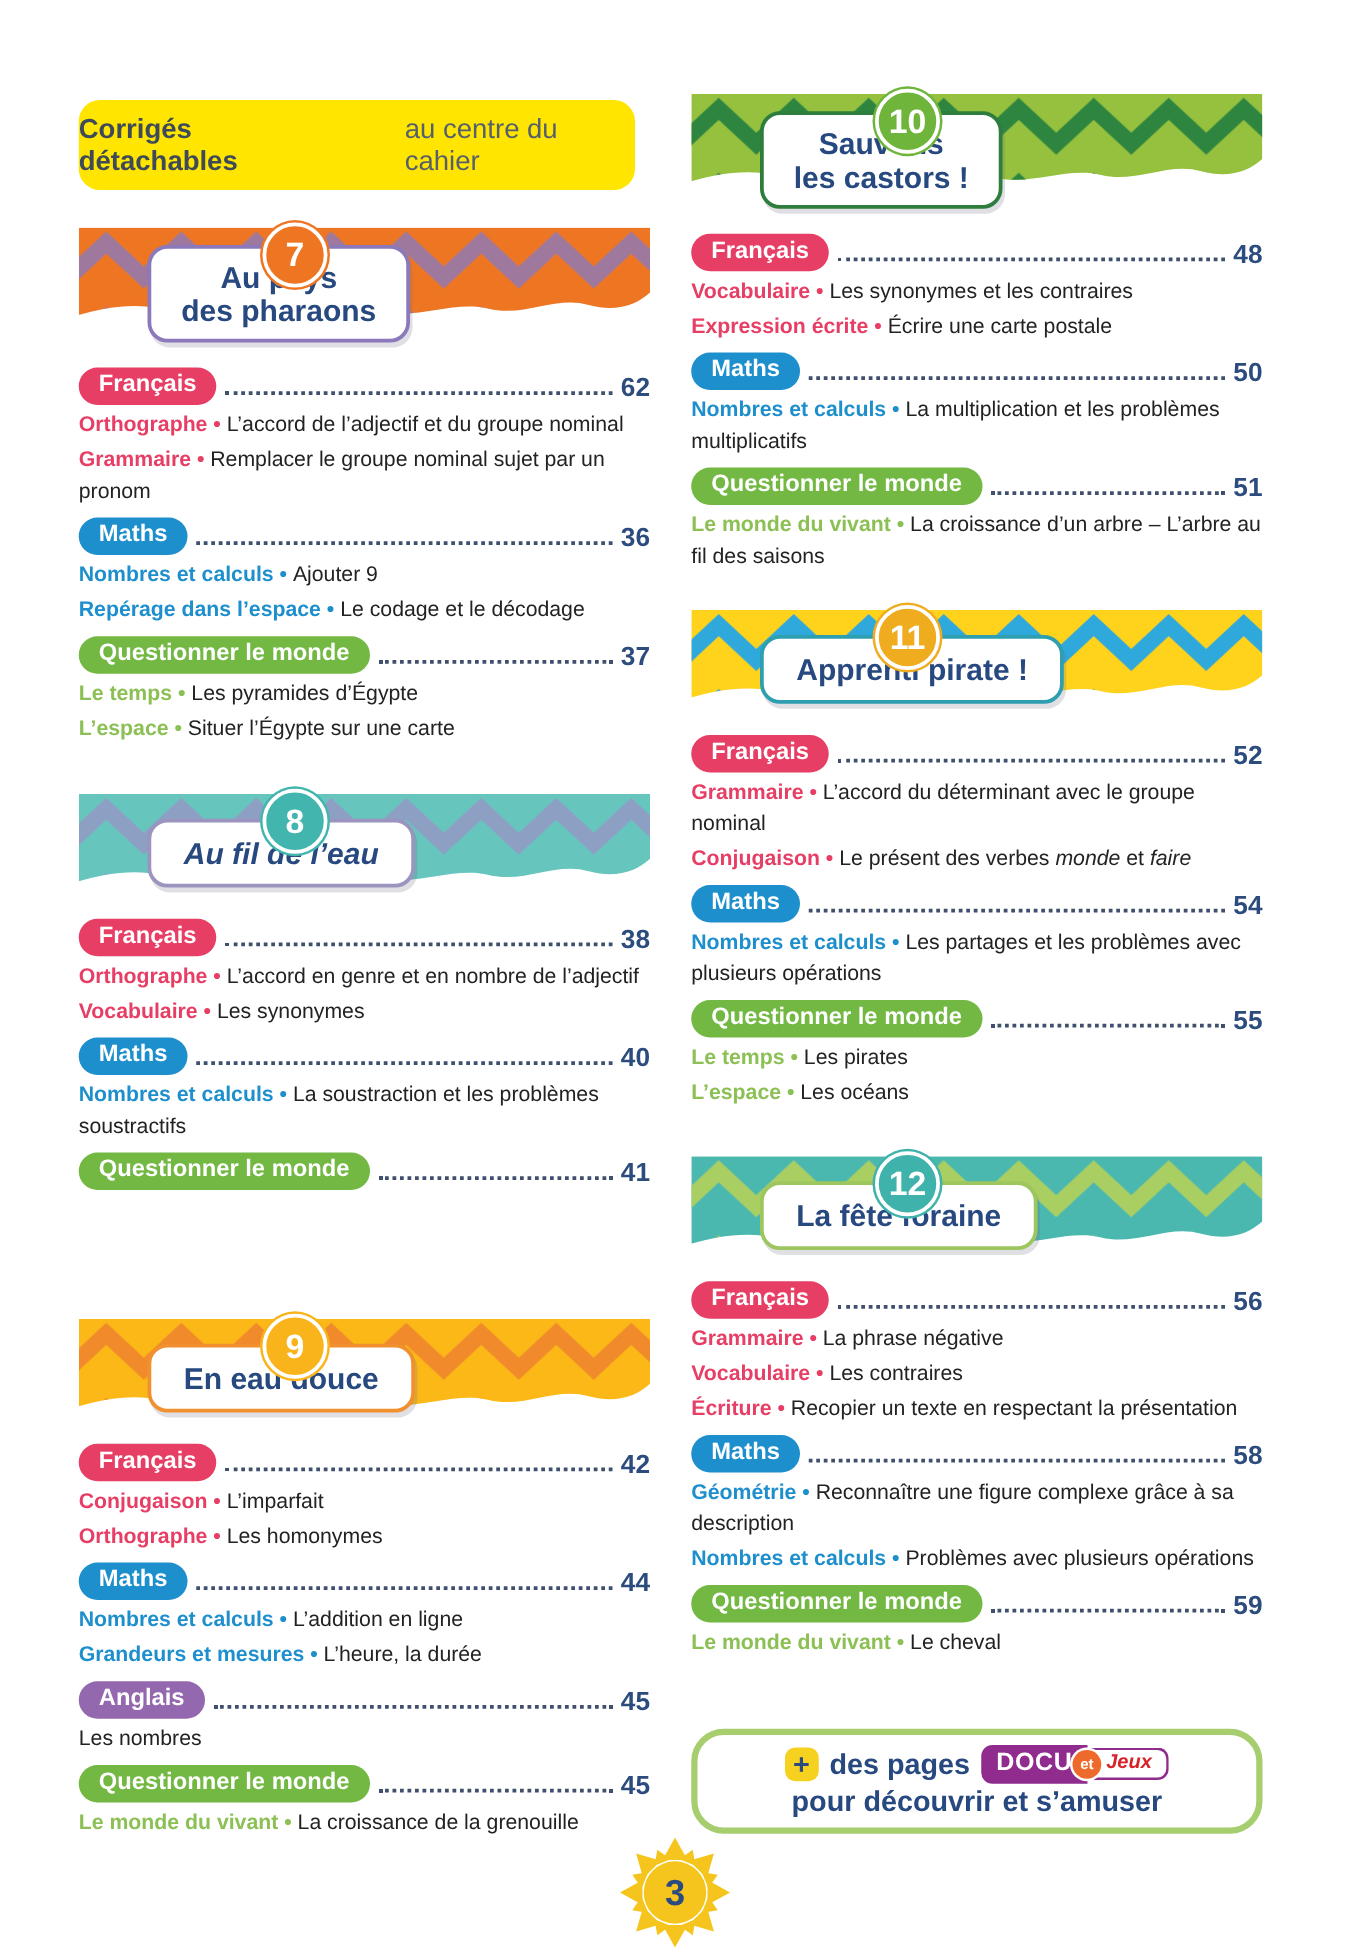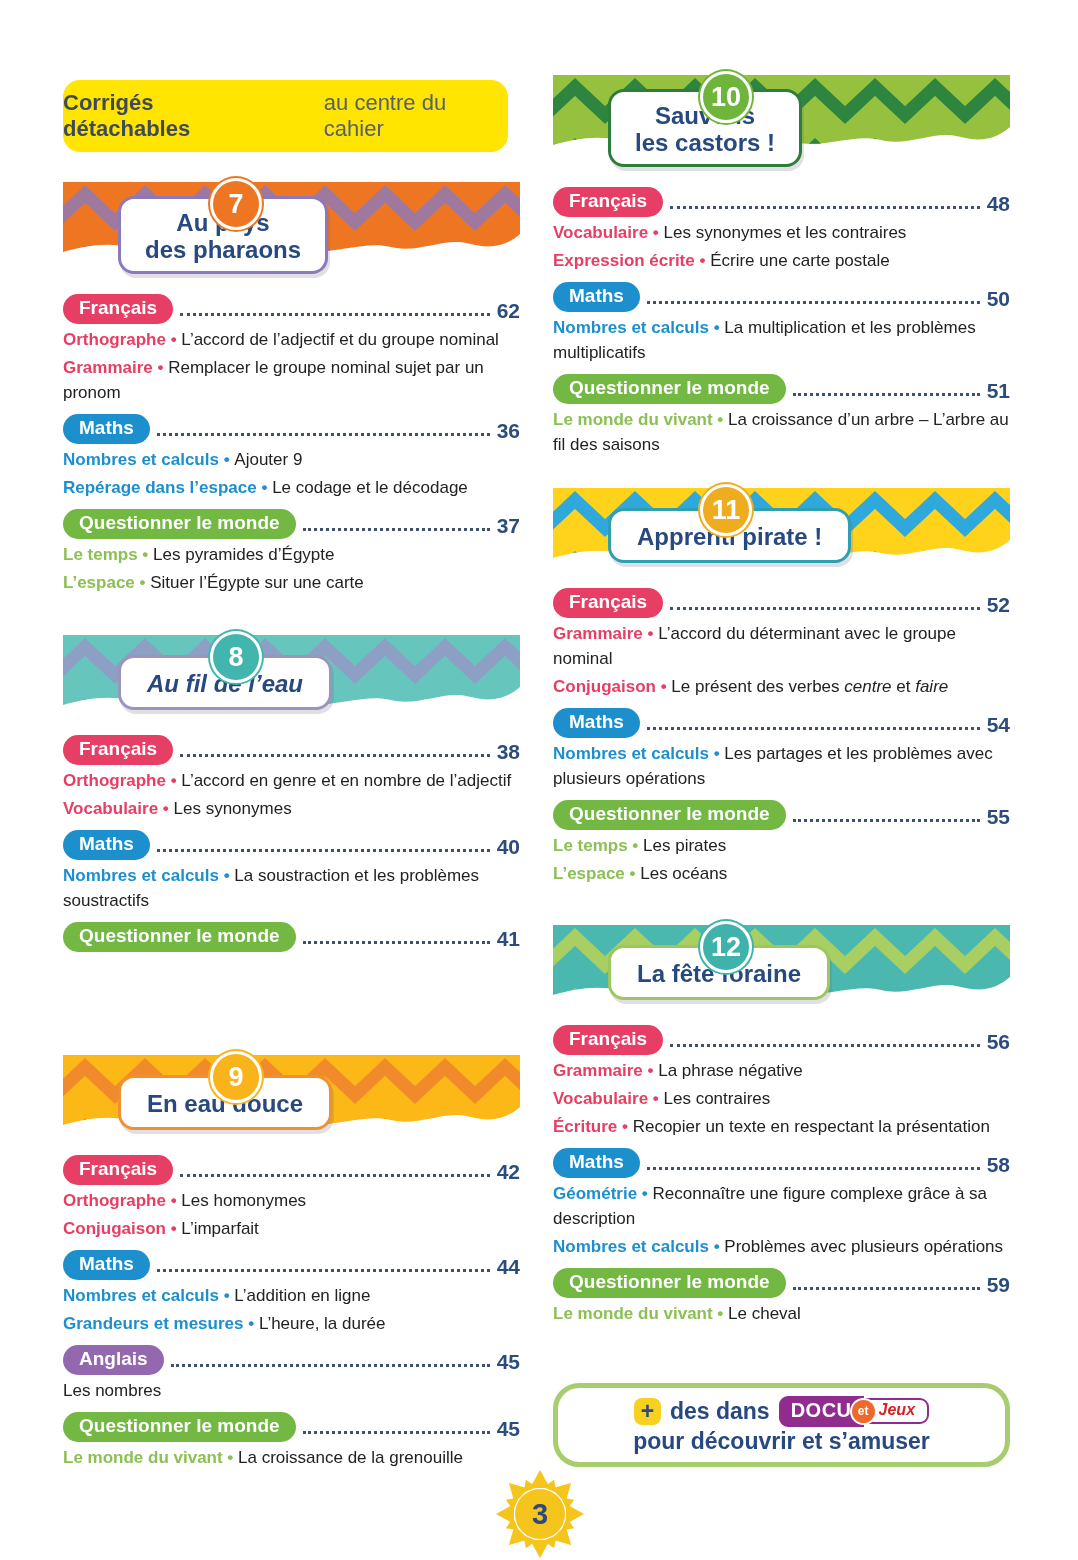--- a/index.html
+++ b/index.html
@@ -178,22 +178,22 @@
           <div class="title-plate" style="border: 3.5px solid rgb(240, 144, 47);">
             <div class="title-line">En eau douce</div>
           </div>
         </div>
         <div class="sections">
           <div class="section-head">
             <div class="badge" style="background: rgb(230, 62, 100);">Français</div>
             <div class="dots"></div>
             <div class="pagenum">42</div>
           </div>
+          <p class="entry"><span class="lbl" style="color: rgb(230, 62, 100);">Conjugaison</span><span class="bullet" style="color: rgb(230, 62, 100);"> • </span>L’imparfait</p>
           <p class="entry"><span class="lbl" style="color: rgb(230, 62, 100);">Orthographe</span><span class="bullet" style="color: rgb(230, 62, 100);"> • </span>Les homonymes</p>
-          <p class="entry"><span class="lbl" style="color: rgb(230, 62, 100);">Conjugaison</span><span class="bullet" style="color: rgb(230, 62, 100);"> • </span>L’imparfait</p>
           <div class="section-head">
             <div class="badge" style="background: rgb(30, 143, 205);">Maths</div>
             <div class="dots"></div>
             <div class="pagenum">44</div>
           </div>
           <p class="entry"><span class="lbl" style="color: rgb(30, 143, 205);">Nombres et calculs</span><span class="bullet" style="color: rgb(30, 143, 205);"> • </span>L’addition en ligne</p>
           <p class="entry"><span class="lbl" style="color: rgb(30, 143, 205);">Grandeurs et mesures</span><span class="bullet" style="color: rgb(30, 143, 205);"> • </span>L’heure, la durée</p>
           <div class="section-head">
             <div class="badge" style="background: rgb(148, 104, 174);">Anglais</div>
             <div class="dots"></div>
@@ -275,21 +275,21 @@
             <div class="title-line">Apprenti pirate !</div>
           </div>
         </div>
         <div class="sections">
           <div class="section-head">
             <div class="badge" style="background: rgb(230, 62, 100);">Français</div>
             <div class="dots"></div>
             <div class="pagenum">52</div>
           </div>
           <p class="entry"><span class="lbl" style="color: rgb(230, 62, 100);">Grammaire</span><span class="bullet" style="color: rgb(230, 62, 100);"> • </span>L’accord du déterminant avec le groupe nominal</p>
-          <p class="entry"><span class="lbl" style="color: rgb(230, 62, 100);">Conjugaison</span><span class="bullet" style="color: rgb(230, 62, 100);"> • </span>Le présent des verbes <i>centre</i> et <i>faire</i></p>
+          <p class="entry"><span class="lbl" style="color: rgb(230, 62, 100);">Conjugaison</span><span class="bullet" style="color: rgb(230, 62, 100);"> • </span>Le présent des verbes <i>monde</i> et <i>faire</i></p>
           <div class="section-head">
             <div class="badge" style="background: rgb(30, 143, 205);">Maths</div>
             <div class="dots"></div>
             <div class="pagenum">54</div>
           </div>
           <p class="entry"><span class="lbl" style="color: rgb(30, 143, 205);">Nombres et calculs</span><span class="bullet" style="color: rgb(30, 143, 205);"> • </span>Les partages et les problèmes avec plusieurs opérations</p>
           <div class="section-head">
             <div class="badge" style="background: rgb(114, 184, 67);">Questionner le monde</div>
             <div class="dots"></div>
             <div class="pagenum">55</div>
@@ -342,21 +342,21 @@
             <div class="pagenum">59</div>
           </div>
           <p class="entry"><span class="lbl" style="color: rgb(140, 192, 84);">Le monde du vivant</span><span class="bullet" style="color: rgb(140, 192, 84);"> • </span>Le cheval</p>
         </div>
       </div>
     </div>
 
   <div class="footer-box">
     <div class="fline">
       <span class="plus-icon">+</span>
-      <span>des dans</span>
+      <span>des pages</span>
       <span class="logo">
         <span class="docu">DOCU</span>
         <span class="et">et</span>
         <span class="jeux">Jeux</span>
       </span>
     </div>
     <div class="fline">
       <span>pour découvrir et s’amuser</span>
     </div>
   </div>

